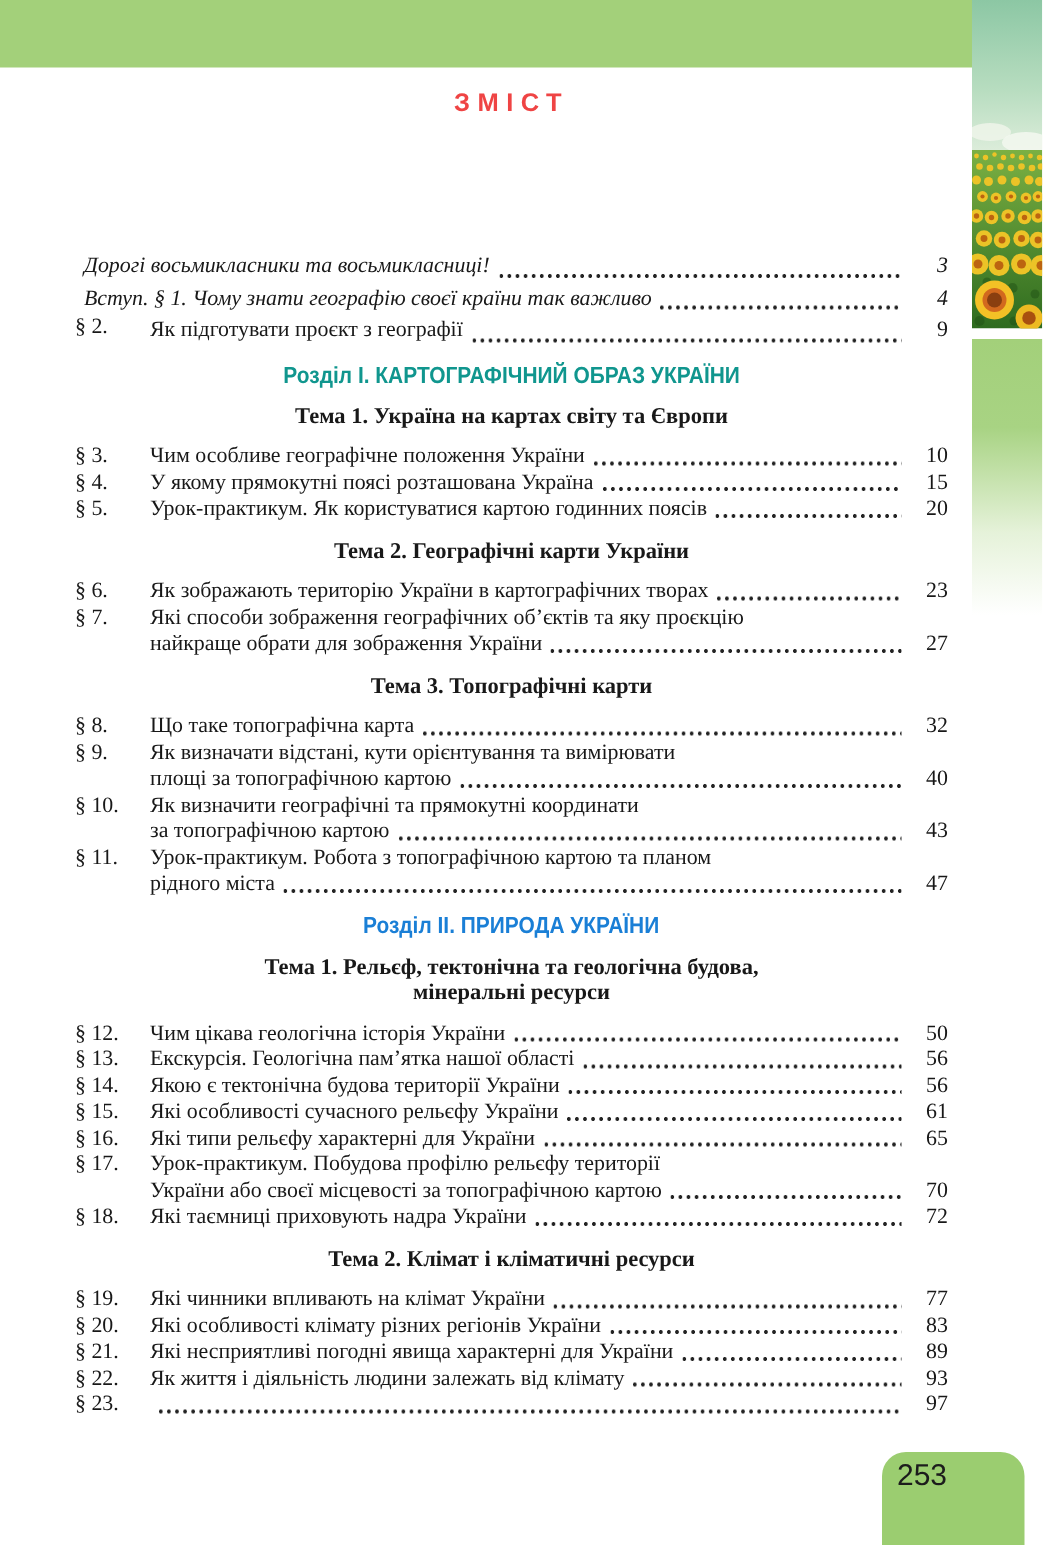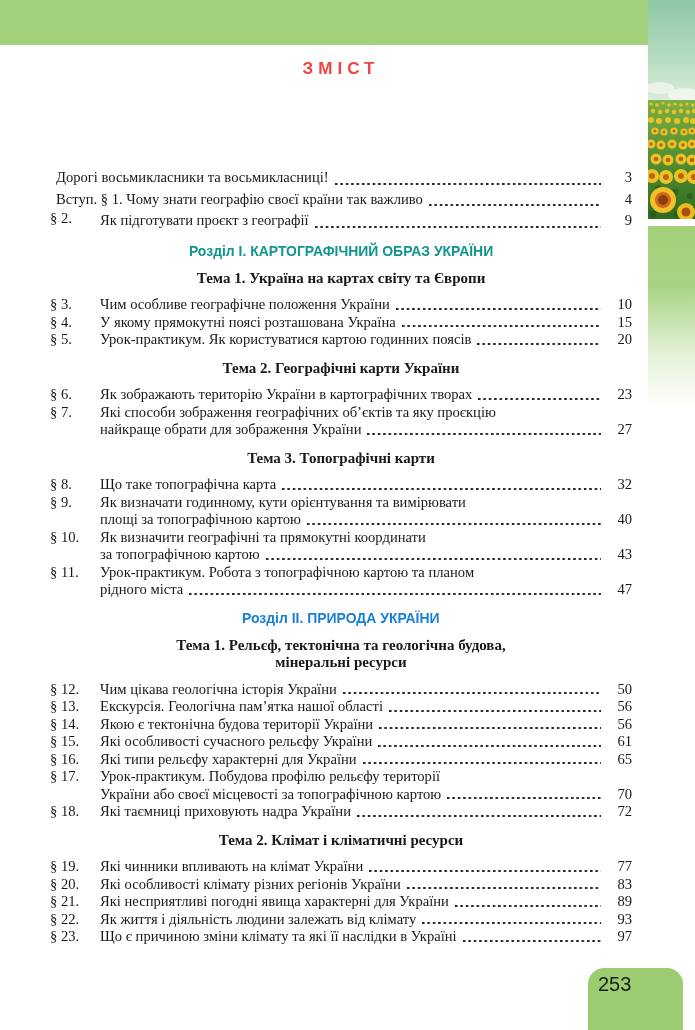--- a/index.html
+++ b/index.html
@@ -34,21 +34,21 @@
     font-weight:700; font-size:15.5px; transform:scaleX(.9); transform-origin:center;
     white-space:nowrap;
   }
   .theme-title { text-align:center; margin-top:11px; font-weight:700; font-size:15px; line-height:17.5px; }
   .entries { margin-top:9px; font-size:14.6px; }
   .entries.intro { margin-top:88px; }
   .entry { display:flex; }
   .entry .line { line-height:17.5px; }
   .intro .entry .line { line-height:21.5px; }
   .marker { flex:none; width:50px; white-space:pre; }
-  .entry.no-marker .ebody { padding-left:6px; }
+  .entry.no-marker .ebody { padding-left:6px;font-style:italic; }
   .ebody { flex:1; min-width:0; }
   .line { display:flex; align-items:baseline; }
   .txt { white-space:nowrap; }
   .leader {
     flex:1; align-self:flex-end; height:4px; margin:0 7px 3px 6px;
     background-image:radial-gradient(circle at 1.2px 2px, #232323 1.05px, transparent 1.5px);
     background-size:5.4px 4px; background-repeat:repeat-x; background-position:left bottom;
   }
   .pg { flex:none; min-width:24px; text-align:right; }
 </style>
@@ -264,21 +264,21 @@
               <span class="txt">Що таке топографічна карта</span>
               <span class="leader"></span>
               <span class="pg">32</span>
             </div>
           </div>
         </div>
         <div class="entry">
           <span class="marker">§ 9.</span>
           <div class="ebody">
             <div class="line">
-              <span class="txt">Як визначати годинному, кути орієнтування та вимірювати</span>
+              <span class="txt">Як визначати відстані, кути орієнтування та вимірювати</span>
             </div>
             <div class="line">
               <span class="txt">площі за топографічною картою</span>
               <span class="leader"></span>
               <span class="pg">40</span>
             </div>
           </div>
         </div>
         <div class="entry">
           <span class="marker">§ 10.</span>
@@ -428,21 +428,20 @@
               <span class="txt">Як життя і діяльність людини залежать від клімату</span>
               <span class="leader"></span>
               <span class="pg">93</span>
             </div>
           </div>
         </div>
         <div class="entry">
           <span class="marker">§ 23.</span>
           <div class="ebody">
             <div class="line">
-              <span class="txt">Що є причиною зміни клімату та які її наслідки в Україні</span>
               <span class="leader"></span>
               <span class="pg">97</span>
             </div>
           </div>
         </div>
       </div>
     </div>
 
 </div>
 

